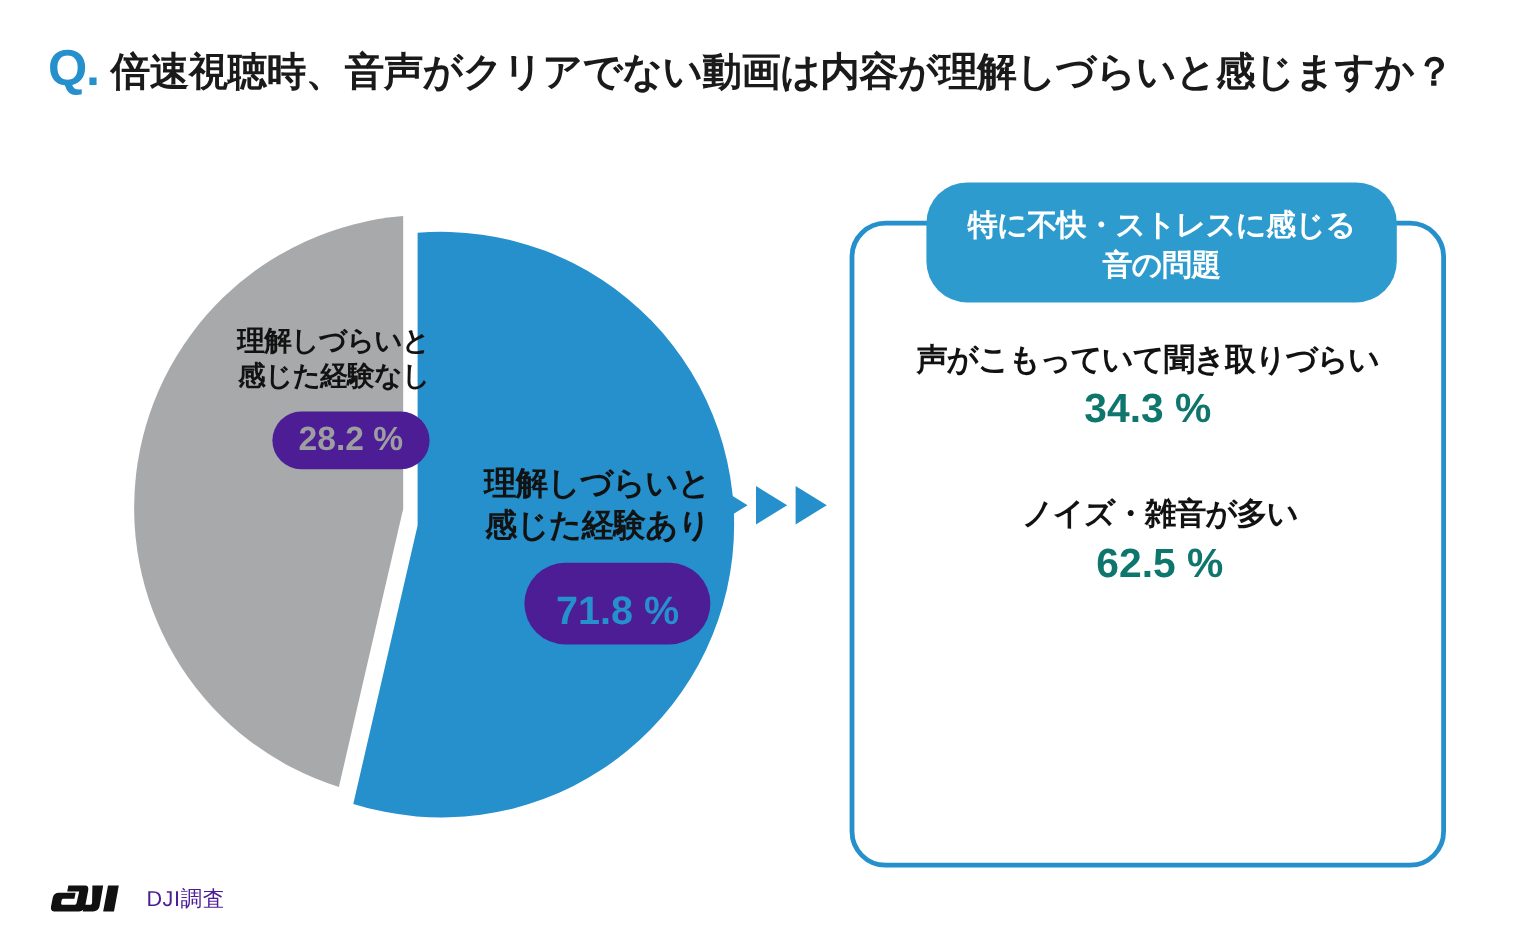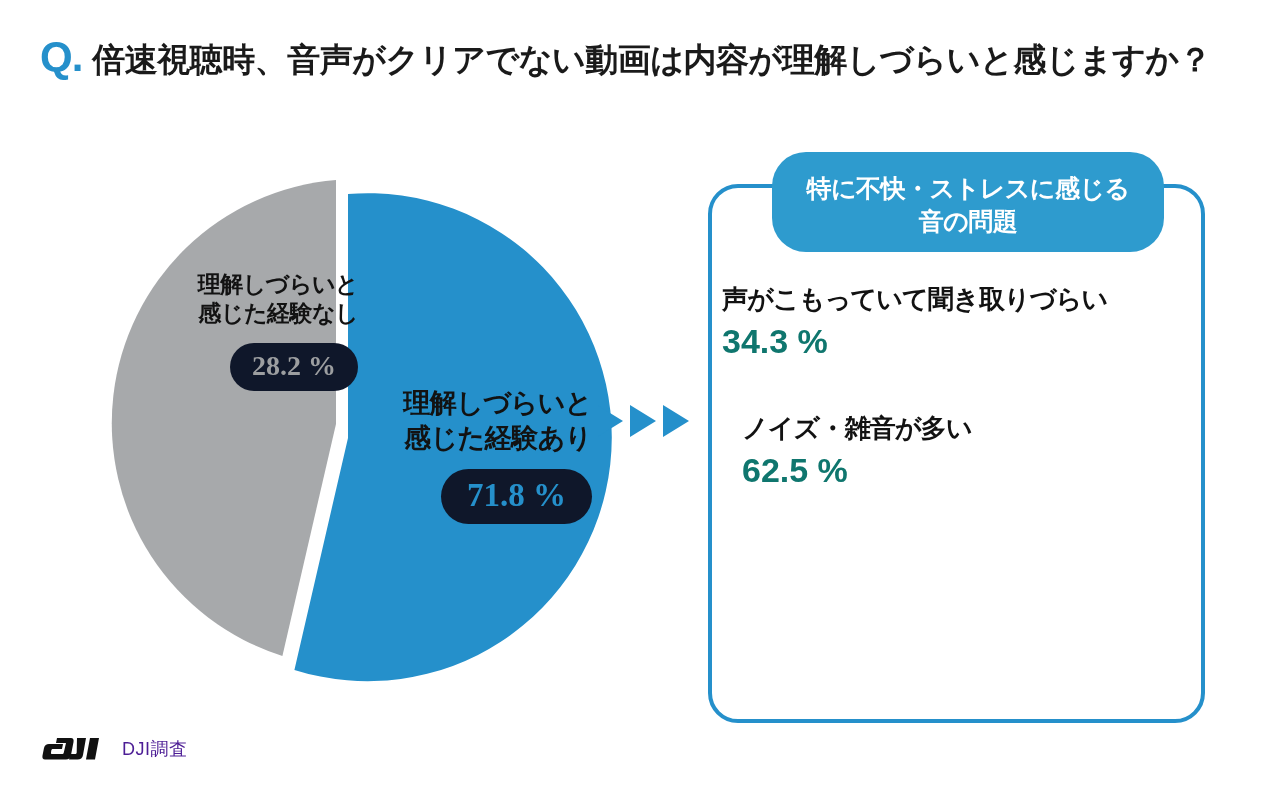--- a/index.html
+++ b/index.html
@@ -68,26 +68,25 @@
     pointer-events: none;
   }
   .slice-label .cap {
     font-size: 25px;
     color: #121212;
     white-space: nowrap;
     letter-spacing: -0.5px;
   }
   .pill {
     display: inline-block;
-    background: #0f172a;
+    background: #4c1d95;
     border-radius: 999px;
     font-weight: 700;
     line-height: 1;
     white-space: nowrap;
-    font-family: Liberation Serif, serif;
   }
 
   
   .label-no {
     left: 12px;
     top: 84px;
     width: 250px;
   }
   .label-no .cap { font-size: 23px; }
   .label-no .pill {
@@ -99,21 +98,21 @@
 
   
   .label-yes {
     left: 232px;
     top: 200px;
     width: 264px;
   }
   .label-yes .cap { font-size: 27px; }
   .label-yes .pill {
     margin-top: 14px;
-    padding: 10px 26px 12px;
+    padding: 23px 26px 12px;
     font-size: 33px;
     color: #2590CB;
   }
 
   
   .arrows {
     position: absolute;
     left: 597px;
     top: 405px;
     display: flex;
@@ -160,20 +159,21 @@
 
   .panel-list {
     position: absolute;
     left: 0;
     top: 96px;
     width: 100%;
     display: flex;
     flex-direction: column;
   }
   .panel-item {
+    text-align: center;
     padding: 0 10px;
     margin-bottom: 52px;
   }
   .panel-item:last-child { margin-bottom: 0; margin-left: 20px; }
   .item-label {
     font-size: 26px;
     font-weight: 700;
     color: #121212;
     line-height: 1.2;
     letter-spacing: -0.8px;

